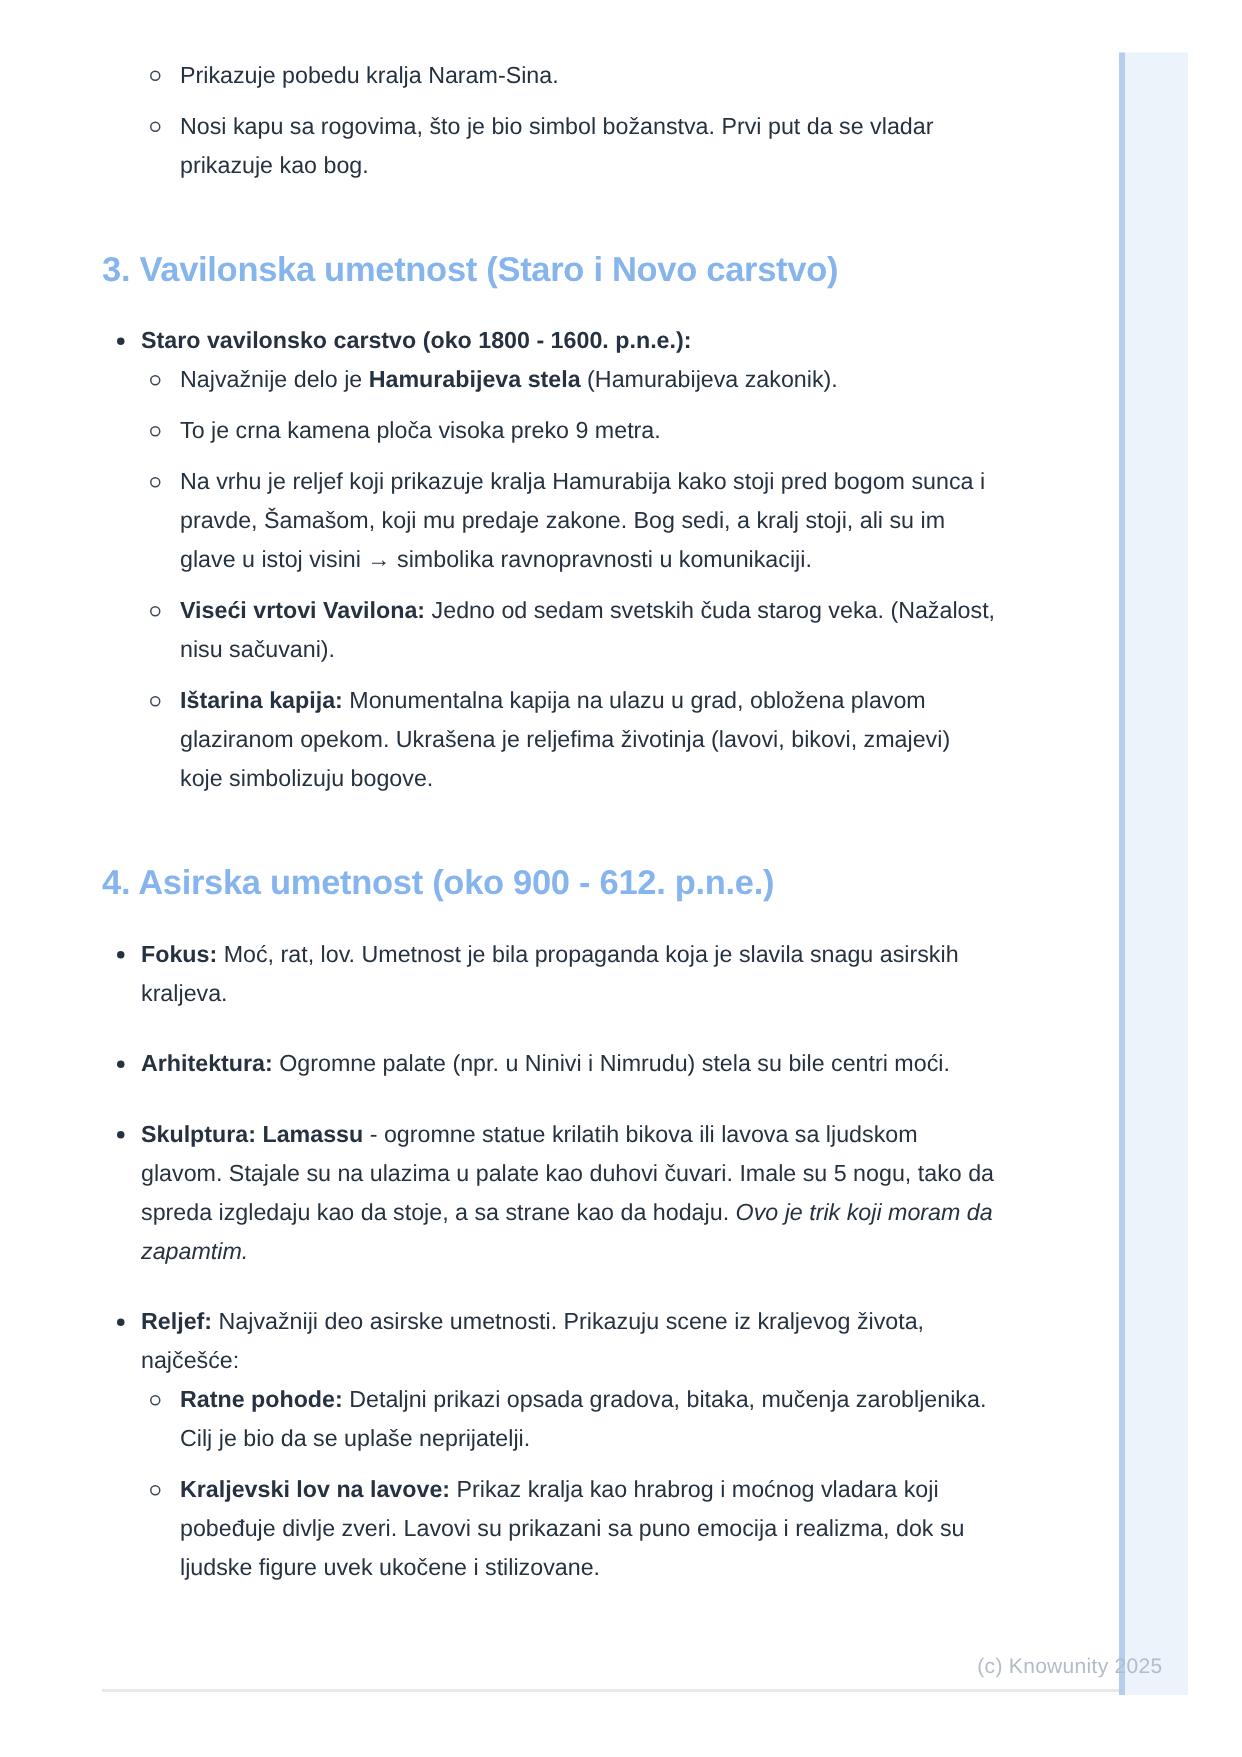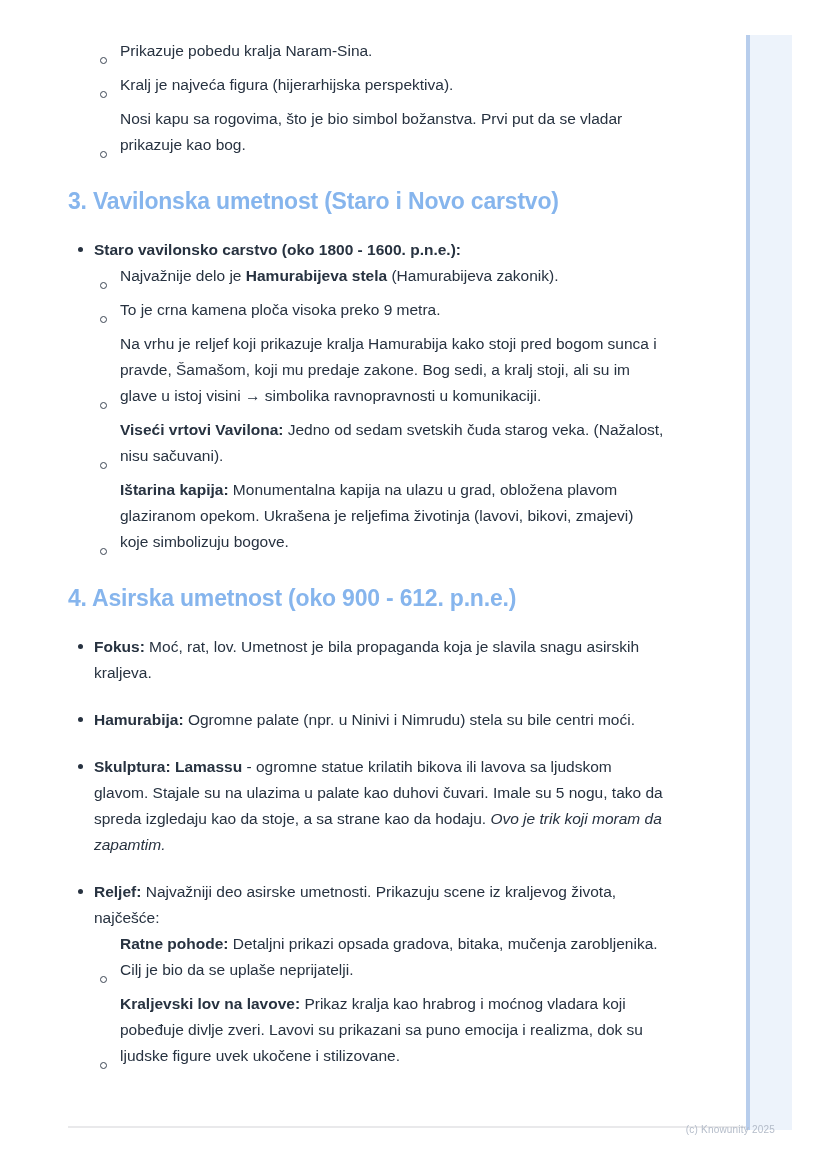--- a/index.html
+++ b/index.html
@@ -11,73 +11,67 @@
     --divider-gray:#e9e9eb;
   }
   html,body{margin:0;padding:0;background:#ffffff;}
   .canvas{
     position:relative;width:828px;height:1171px;background:#ffffff;overflow:hidden;
     font-family:"Liberation Sans",sans-serif;color:var(--body-text);
   }
   .doc{position:absolute;left:68px;top:38px;width:596px;font-size:15.5px;line-height:26px;}
   .h-blue{
     color:var(--heading-blue);font-size:23px;line-height:30px;font-weight:700;
-    margin:28px 0 20px 0;letter-spacing:-0.2px;
+    margin:40px 0 20px 0;letter-spacing:-0.2px;
   }
   .li{display:flex;}
   .li .mk{flex:0 0 auto;}
   .li .txt{flex:1 1 auto;min-width:0;}
   .li1{margin:21px 0 0 0;}
   .li1 .mk{width:26px;}
-  .li2{margin:0 0 8px 30px;align-items:flex-end;}
+  .li2{margin:0 0 8px 30px;}
   .li2 .mk{width:22px;}
   .dot{display:block;width:5px;height:5px;border-radius:50%;background:var(--body-text);margin:10px 0 0 10px;}
   .ring{display:block;width:5px;height:5px;border-radius:50%;border:1.5px solid #3c4654;margin:9px 0 0 2px;background:transparent;}
   .b{font-weight:700;}
   .i{font-style:italic;}
   .side-panel{
     position:absolute;left:750px;top:35px;width:42px;height:1095px;
     background:var(--panel-fill);
   }
   .side-thumb{
     position:absolute;left:746px;top:35px;width:4px;height:1095px;
     background:var(--panel-edge);
   }
   .page-divider{
     position:absolute;left:68px;top:1126px;width:692px;height:0;
     border-top:2px solid var(--divider-gray);
   }
   .watermark{
-    position:absolute;top:1103px;right:53px;font-size:10px;line-height:14px;
-    color:var(--watermark-gray);letter-spacing:0.2px;z-index:3;margin-top:20px;
+    position:absolute;top:1103px;right:53px;font-size:14px;line-height:14px;
+    color:var(--watermark-gray);letter-spacing:0.2px;z-index:3;
   }
 </style>
 </head>
 <body>
 
 <div class="canvas">
 
   <div class="page-divider"></div>
   <div class="side-panel"></div>
   <div class="side-thumb"></div>
   <div class="watermark">(c) Knowunity 2025</div>
 
   <div class="doc">
 
     <div class="li li2">
       <span class="mk">
           <i class="ring"></i>
         </span>
       <span class="txt">Prikazuje pobedu kralja Naram-Sina.</span>
-    </div>
-    <div class="li li2">
-      <span class="mk">
-          <i class="ring"></i>
-        </span>
-      <span class="txt">Kralj je najveća figura (hijerarhijska perspektiva).</span>
     </div>
     <div class="li li2">
       <span class="mk">
           <i class="ring"></i>
         </span>
       <span class="txt">Nosi kapu sa rogovima, što je bio simbol božanstva. Prvi put da se vladar prikazuje kao bog.</span>
     </div>
 
     <h2 class="h-blue">3. Vavilonska umetnost (Staro i Novo carstvo)</h2>
 
@@ -124,21 +118,21 @@
     <div class="li li1">
       <span class="mk">
           <i class="dot"></i>
         </span>
       <span class="txt"><span class="b">Fokus:</span><span> Moć, rat, lov. Umetnost je bila propaganda koja je slavila snagu asirskih kraljeva.</span></span>
     </div>
     <div class="li li1">
       <span class="mk">
           <i class="dot"></i>
         </span>
-      <span class="txt"><span class="b">Hamurabija:</span><span> Ogromne palate (npr. u Ninivi i Nimrudu) stela su bile centri moći.</span></span>
+      <span class="txt"><span class="b">Arhitektura:</span><span> Ogromne palate (npr. u Ninivi i Nimrudu) stela su bile centri moći.</span></span>
     </div>
     <div class="li li1">
       <span class="mk">
           <i class="dot"></i>
         </span>
       <span class="txt"><span class="b">Skulptura: Lamassu</span><span> - ogromne statue krilatih bikova ili lavova sa ljudskom glavom. Stajale su na ulazima u palate kao duhovi čuvari. Imale su 5 nogu, tako da spreda izgledaju kao da stoje, a sa strane kao da hodaju. </span><span class="i">Ovo je trik koji moram da zapamtim.</span></span>
     </div>
     <div class="li li1">
       <span class="mk">
           <i class="dot"></i>

